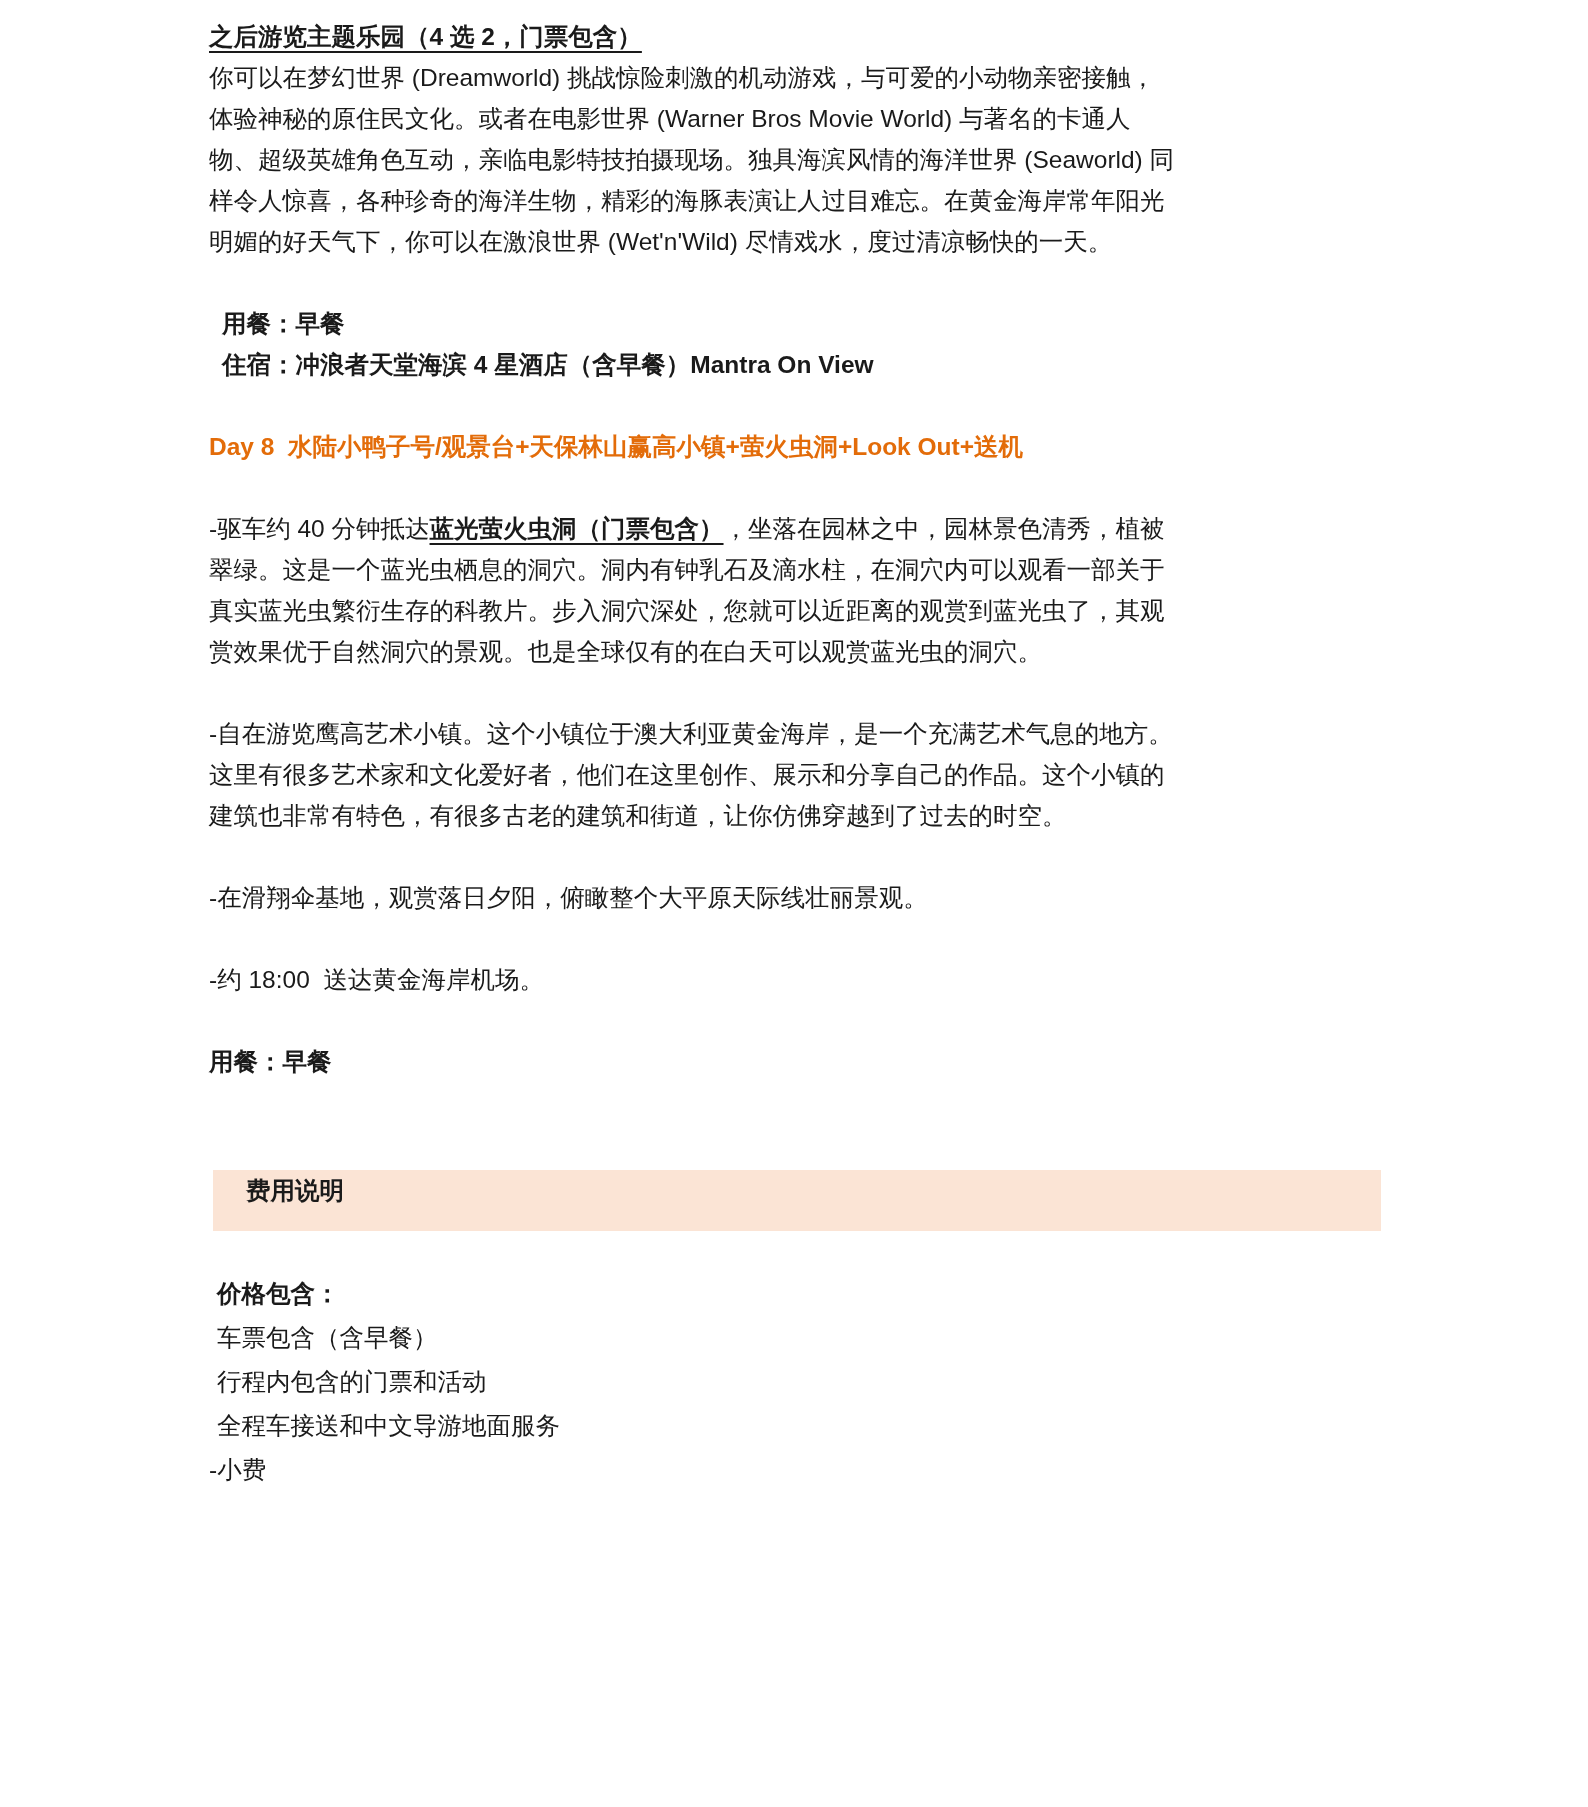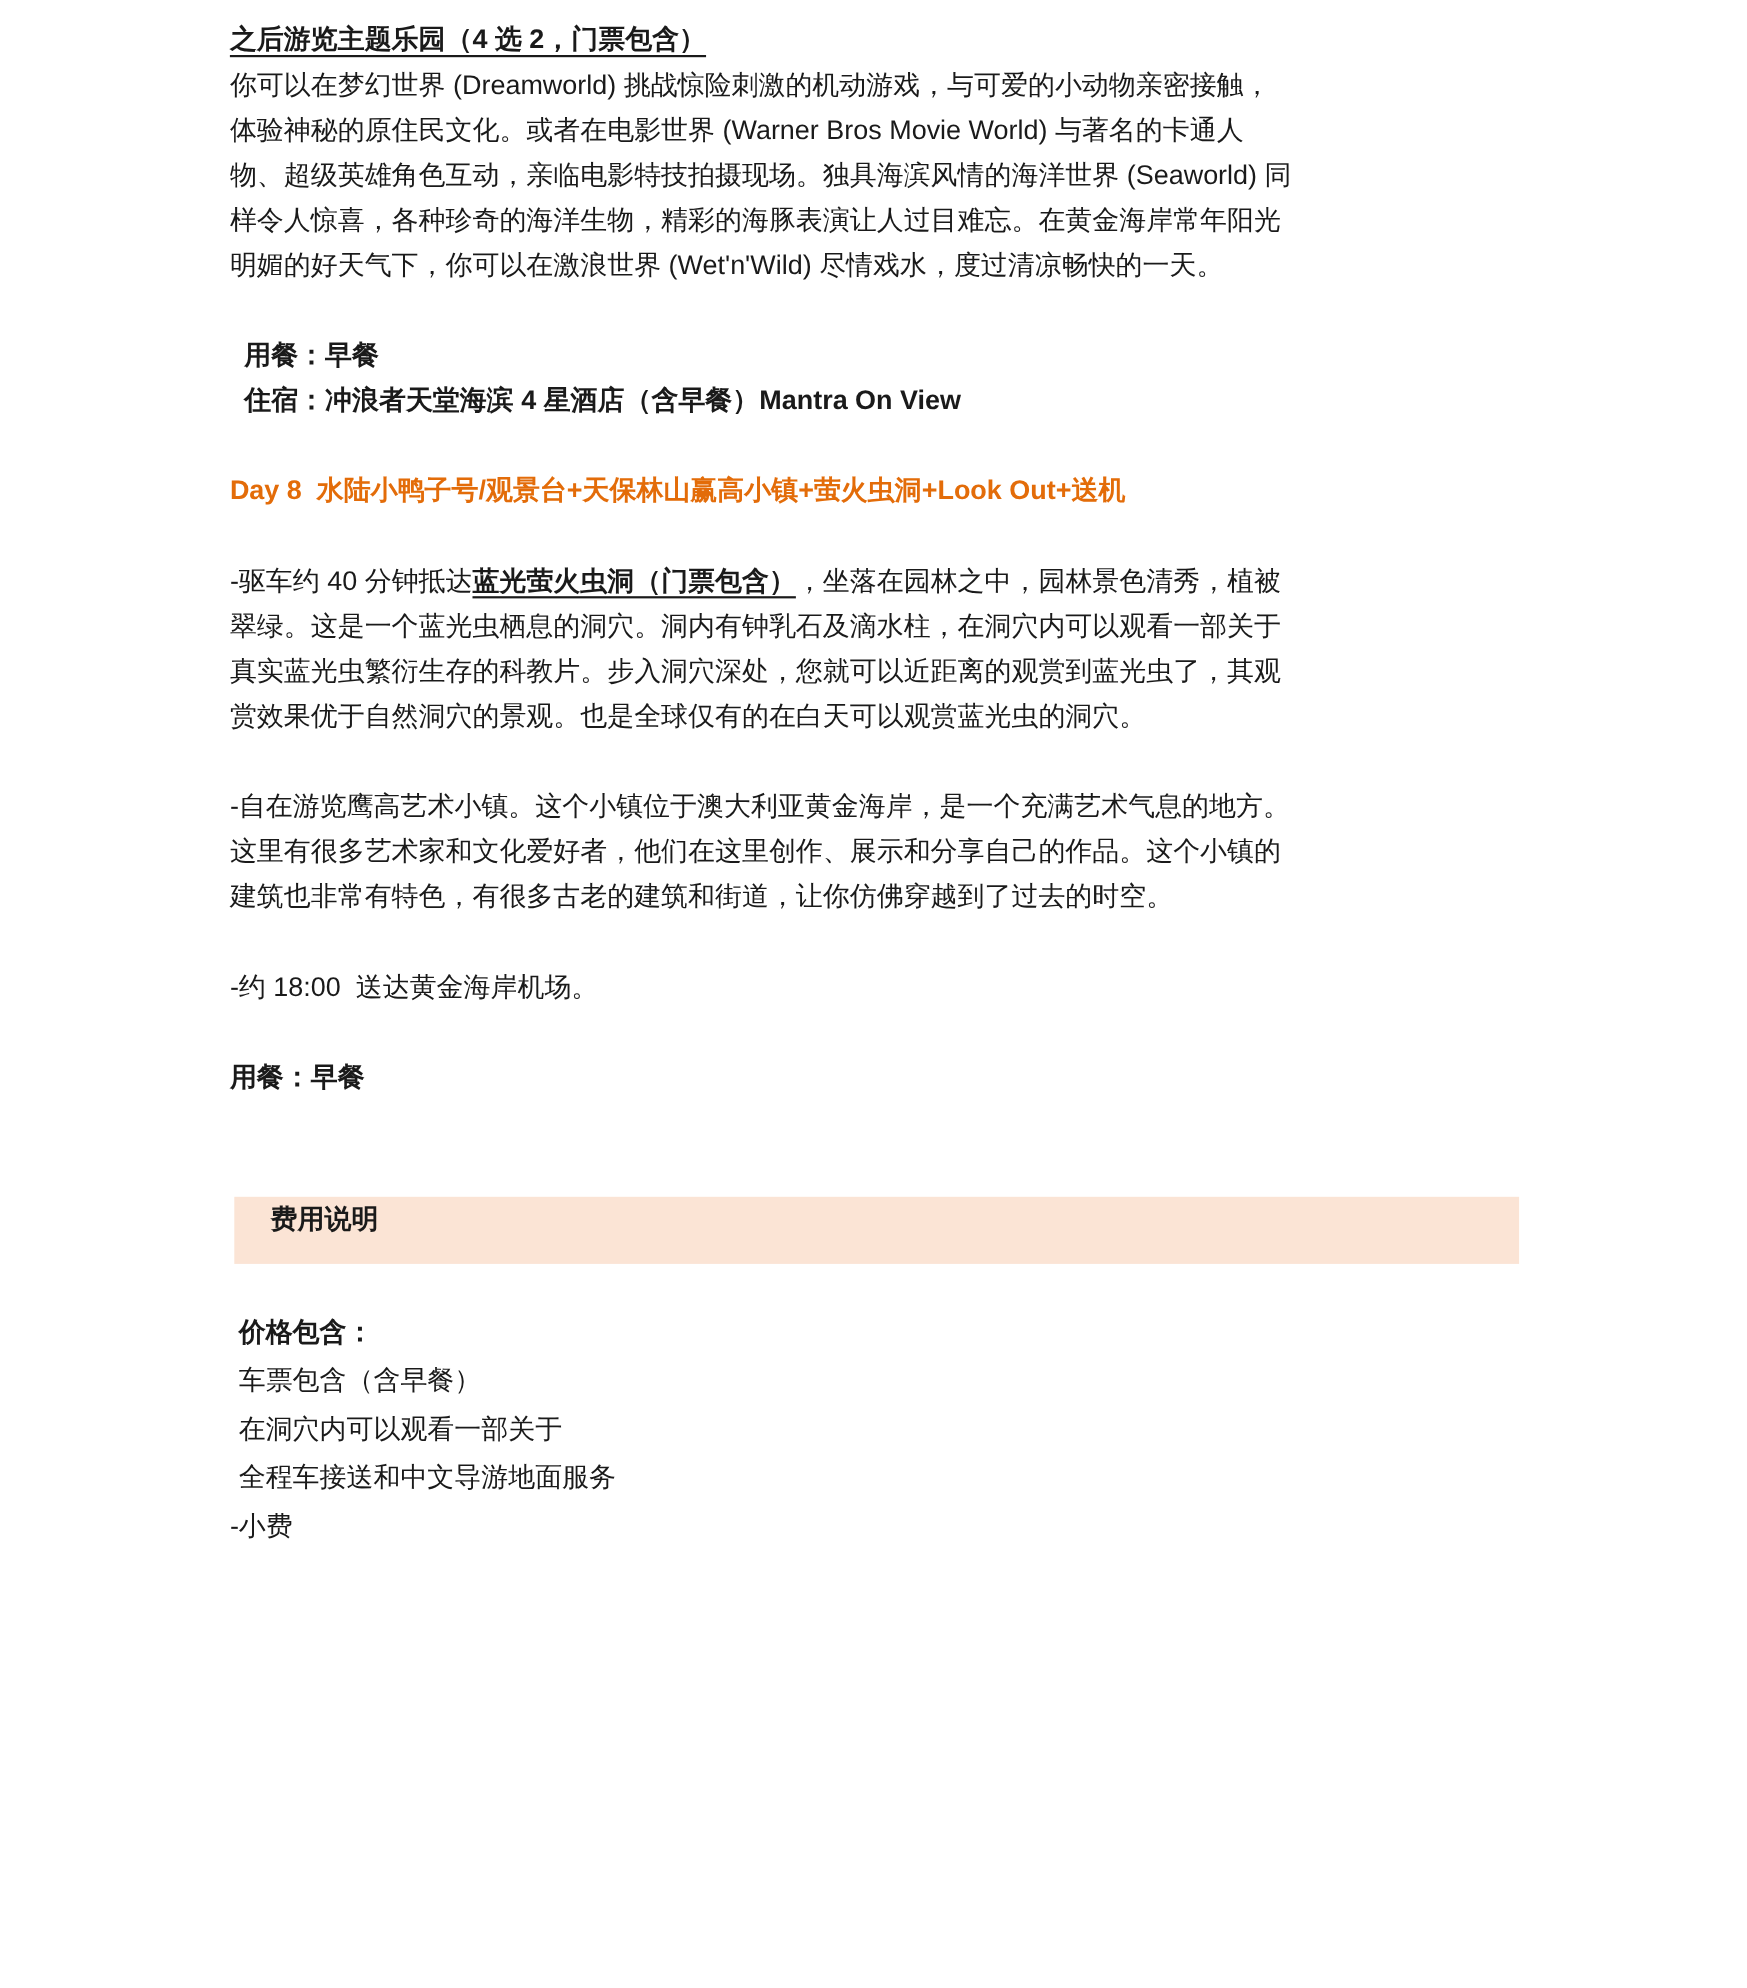--- a/index.html
+++ b/index.html
@@ -84,32 +84,33 @@
 
   <p class="gap"><span>-驱车约 40 分钟抵达</span><span class="em">蓝光萤火虫洞（门票包含）</span><span>，坐落在园林之中，园林景色清秀，植被
 翠绿。这是一个蓝光虫栖息的洞穴。洞内有钟乳石及滴水柱，在洞穴内可以观看一部关于
 真实蓝光虫繁衍生存的科教片。步入洞穴深处，您就可以近距离的观赏到蓝光虫了，其观
 赏效果优于自然洞穴的景观。也是全球仅有的在白天可以观赏蓝光虫的洞穴。</span></p>
 
   <p class="gap">-自在游览鹰高艺术小镇。这个小镇位于澳大利亚黄金海岸，是一个充满艺术气息的地方。
 这里有很多艺术家和文化爱好者，他们在这里创作、展示和分享自己的作品。这个小镇的
 建筑也非常有特色，有很多古老的建筑和街道，让你仿佛穿越到了过去的时空。</p>
 
+  <p class="gap">-在滑翔伞基地，观赏落日夕阳，俯瞰整个大平原天际线壮丽景观。</p>
 
   <p class="gap">-约 18:00  送达黄金海岸机场。</p>
 
   <p class="gap bold">用餐：早餐</p>
 
   <div class="fees-panel">
     <span class="fees-panel-title">费用说明</span>
   </div>
 
   <p class="gap bold fee-line">价格包含：</p>
 
   <p class="fee-line">车票包含（含早餐）</p>
 
-  <p class="fee-line">在洞穴内可以观看一部关于</p>
+  <p class="fee-line">行程内包含的门票和活动</p>
 
   <p class="fee-line">全程车接送和中文导游地面服务</p>
 
   <p class="tips-line">-小费</p>
 
 </div>
 
 </body></html>

